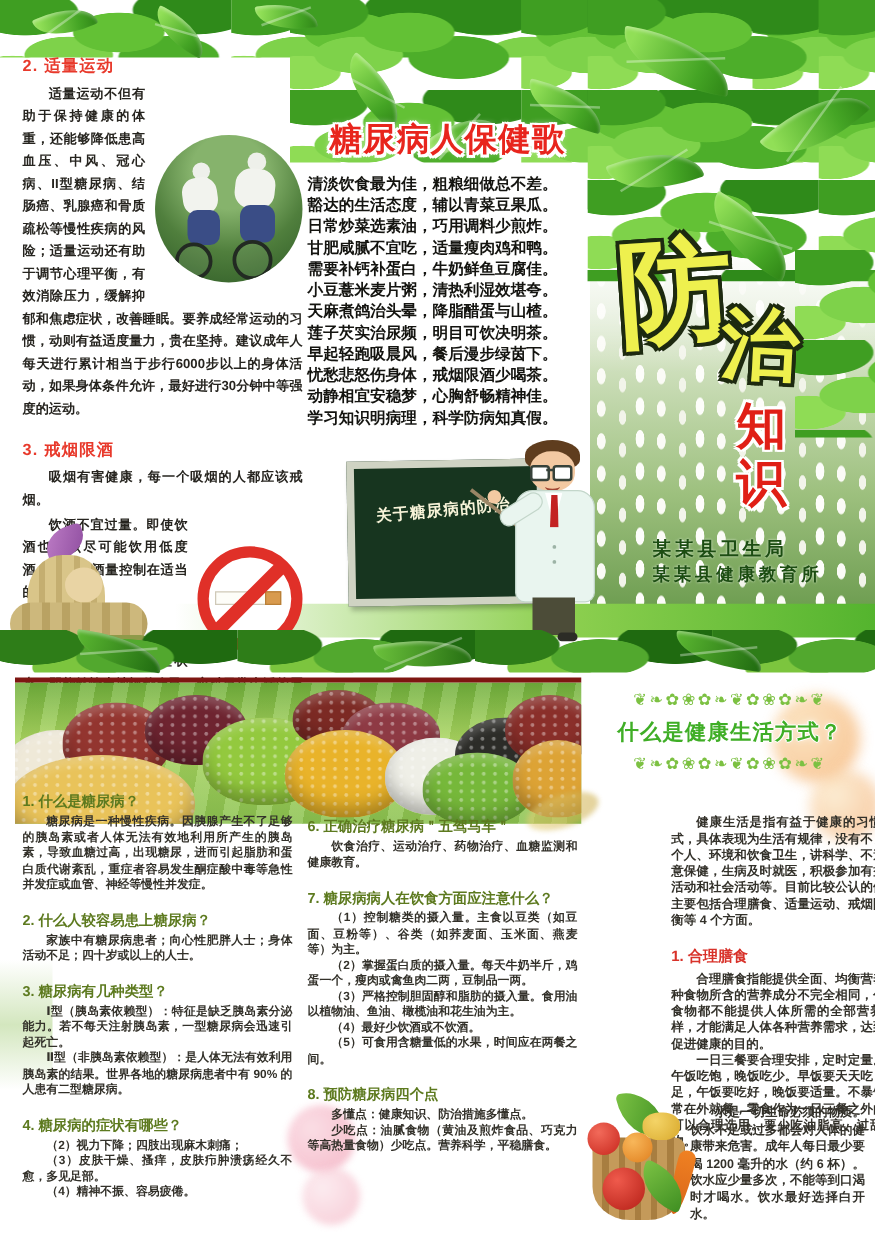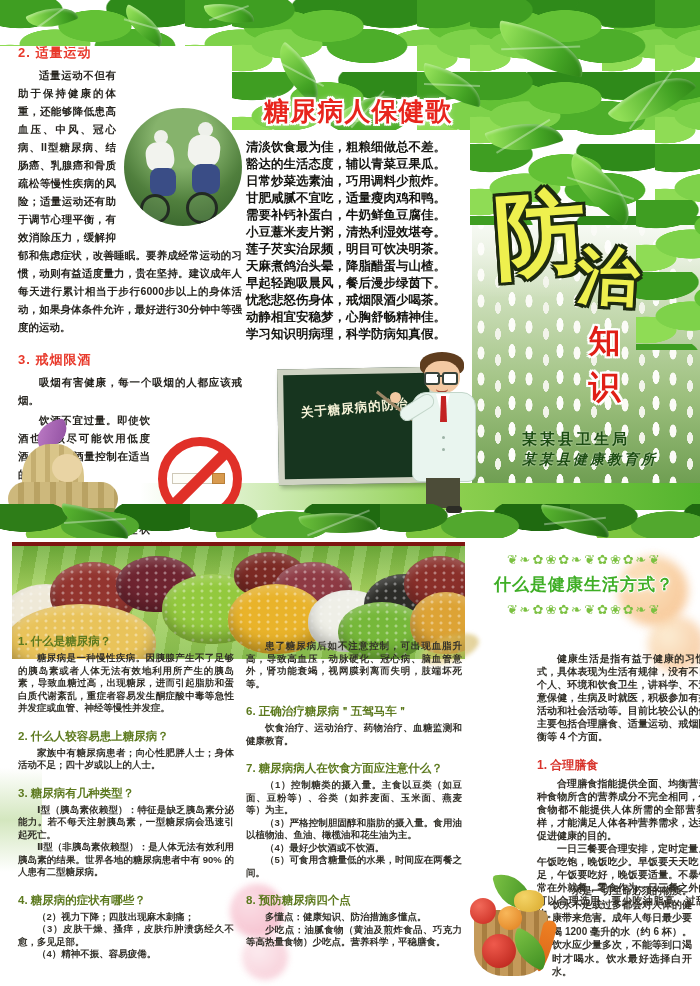--- a/index.html
+++ b/index.html
@@ -208,22 +208,22 @@
 
   <div class="col" style="left:246px;top:94px;width:224px;">
     <div class="song-title">糖尿病人保健歌</div>
     <div style="height:10px;"></div>
     <div class="poem-line">清淡饮食最为佳，粗粮细做总不差。</div>
     <div class="poem-line">豁达的生活态度，辅以青菜豆果瓜。</div>
     <div class="poem-line">日常炒菜选素油，巧用调料少煎炸。</div>
     <div class="poem-line">甘肥咸腻不宜吃，适量瘦肉鸡和鸭。</div>
     <div class="poem-line">需要补钙补蛋白，牛奶鲜鱼豆腐佳。</div>
     <div class="poem-line">小豆薏米麦片粥，清热利湿效堪夸。</div>
+    <div class="poem-line">天麻煮鸽治头晕，降脂醋蛋与山楂。</div>
     <div class="poem-line">莲子芡实治尿频，明目可饮决明茶。</div>
-    <div class="poem-line">天麻煮鸽治头晕，降脂醋蛋与山楂。</div>
     <div class="poem-line">早起轻跑吸晨风，餐后漫步绿茵下。</div>
     <div class="poem-line">忧愁悲怒伤身体，戒烟限酒少喝茶。</div>
     <div class="poem-line">动静相宜安稳梦，心胸舒畅精神佳。</div>
     <div class="poem-line">学习知识明病理，科学防病知真假。</div>
   </div>
 
   <div class="board">
     <div class="board-txt">关于糖尿病的防治</div>
   </div>
   <div class="doctor">
@@ -241,23 +241,23 @@
     <div class="d-hand"></div>
     <div class="d-btn" style="top:84px;"></div>
     <div class="d-btn" style="top:96px;"></div>
     <div class="d-pants"></div>
     <div class="d-shoe" style="left:28px;"></div>
     <div class="d-shoe" style="left:50px;"></div>
   </div>
 
   <div class="c-yellow" style="position:absolute;left:494px;top:188px;font-size:92px;font-weight:bold;line-height:1;transform:rotate(-4deg);">防</div>
   <div class="c-yellow" style="position:absolute;left:577px;top:246px;font-size:62px;font-weight:bold;line-height:1;transform:rotate(3deg);">治</div>
-  <div class="cover-vert c-red" style="left:586px;top:318px;font-size:32px;line-height:46px;">知识</div>
+  <div class="cover-vert c-red" style="left:586px;top:318px;font-size:40px;line-height:46px;">知识</div>
   <div class="org-line" style="left:522px;top:430px;font-size:15px;">某某县卫生局</div>
-  <div class="org-line" style="left:522px;top:451px;font-size:14px;font-style:italic;">某某县健康教育所</div>
+  <div class="org-line" style="left:522px;top:451px;font-size:14px;">某某县健康教育所</div>
 
   <div class="foliage-dark" style="position:absolute;left:0;top:504px;width:700px;height:34px;"></div>
   <div class="leaf" style="left:60px;top:508px;width:70px;height:26px;transform:rotate(8deg);background:linear-gradient(105deg,#5cb832,#1f6a10);"></div>
   <div class="leaf" style="left:300px;top:510px;width:76px;height:26px;transform:rotate(-10deg);background:linear-gradient(105deg,#6cc23c,#256e12);"></div>
   <div class="leaf" style="left:540px;top:508px;width:70px;height:26px;transform:rotate(6deg);background:linear-gradient(105deg,#5cb832,#1f6a10);"></div>
 
   <div class="food-strip">
     <div class="pile" style="left:-12px;top:38px;width:92px;height:72px;background-color:#efe9d8;"></div>
     <div class="pile" style="left:38px;top:16px;width:86px;height:64px;background-color:#93352f;"></div>
     <div class="pile" style="left:104px;top:10px;width:82px;height:56px;background-color:#6e2430;"></div>
@@ -300,27 +300,27 @@
     <p class="b2 ind">（2）视力下降；四肢出现麻木刺痛；</p>
     <p class="b2 ind">（3）皮肤干燥、搔痒，皮肤疖肿溃疡经久不愈，多见足部。</p>
     <p class="b2 ind">（4）精神不振、容易疲倦。</p>
   </div>
 
   <div class="peach" style="left:420px;top:636px;width:60px;height:26px;border-radius:50%;background:linear-gradient(120deg,#e9d27a,#c9a945);opacity:.55;transform:rotate(-18deg);filter:blur(2px);"></div>
   <div class="peach" style="left:230px;top:884px;width:54px;height:54px;background:radial-gradient(circle at 35% 35%,#f9cdd8,#ef93ab);opacity:.65;filter:blur(3px);"></div>
   <div class="peach" style="left:242px;top:934px;width:46px;height:46px;background:radial-gradient(circle at 35% 35%,#fadfe6,#f2a6b8);opacity:.6;filter:blur(3px);"></div>
 
   <div class="col" style="left:246px;top:640px;width:216px;">
-    <p class="b2 ind">患了糖尿病后如不注意控制，可出现血脂升高，导致高血压，动脉硬化、冠心病、脑血管意外，肾功能衰竭，视网膜剥离而失明，肢端坏死等。</p>
     <div class="gap2"></div>
     <p class="h-olive">6. 正确治疗糖尿病＂五驾马车＂</p>
     <p class="b2 ind">饮食治疗、运动治疗、药物治疗、血糖监测和健康教育。</p>
     <div class="gap2"></div>
     <p class="h-olive">7. 糖尿病病人在饮食方面应注意什么？</p>
     <p class="b2 ind">（1）控制糖类的摄入量。主食以豆类（如豆面、豆粉等）、谷类（如荞麦面、玉米面、燕麦等）为主。</p>
+    <p class="b2 ind">（2）掌握蛋白质的摄入量。每天牛奶半斤，鸡蛋一个，瘦肉或禽鱼肉二两，豆制品一两。</p>
     <p class="b2 ind">（3）严格控制胆固醇和脂肪的摄入量。食用油以植物油、鱼油、橄榄油和花生油为主。</p>
     <p class="b2 ind">（4）最好少饮酒或不饮酒。</p>
     <p class="b2 ind">（5）可食用含糖量低的水果，时间应在两餐之间。</p>
     <div class="gap2"></div>
     <p class="h-olive">8. 预防糖尿病四个点</p>
     <p class="b2 ind">多懂点：健康知识、防治措施多懂点。</p>
     <p class="b2 ind">少吃点：油腻食物（黄油及煎炸食品、巧克力等高热量食物）少吃点。营养科学，平稳膳食。</p>
 
   </div>
 

